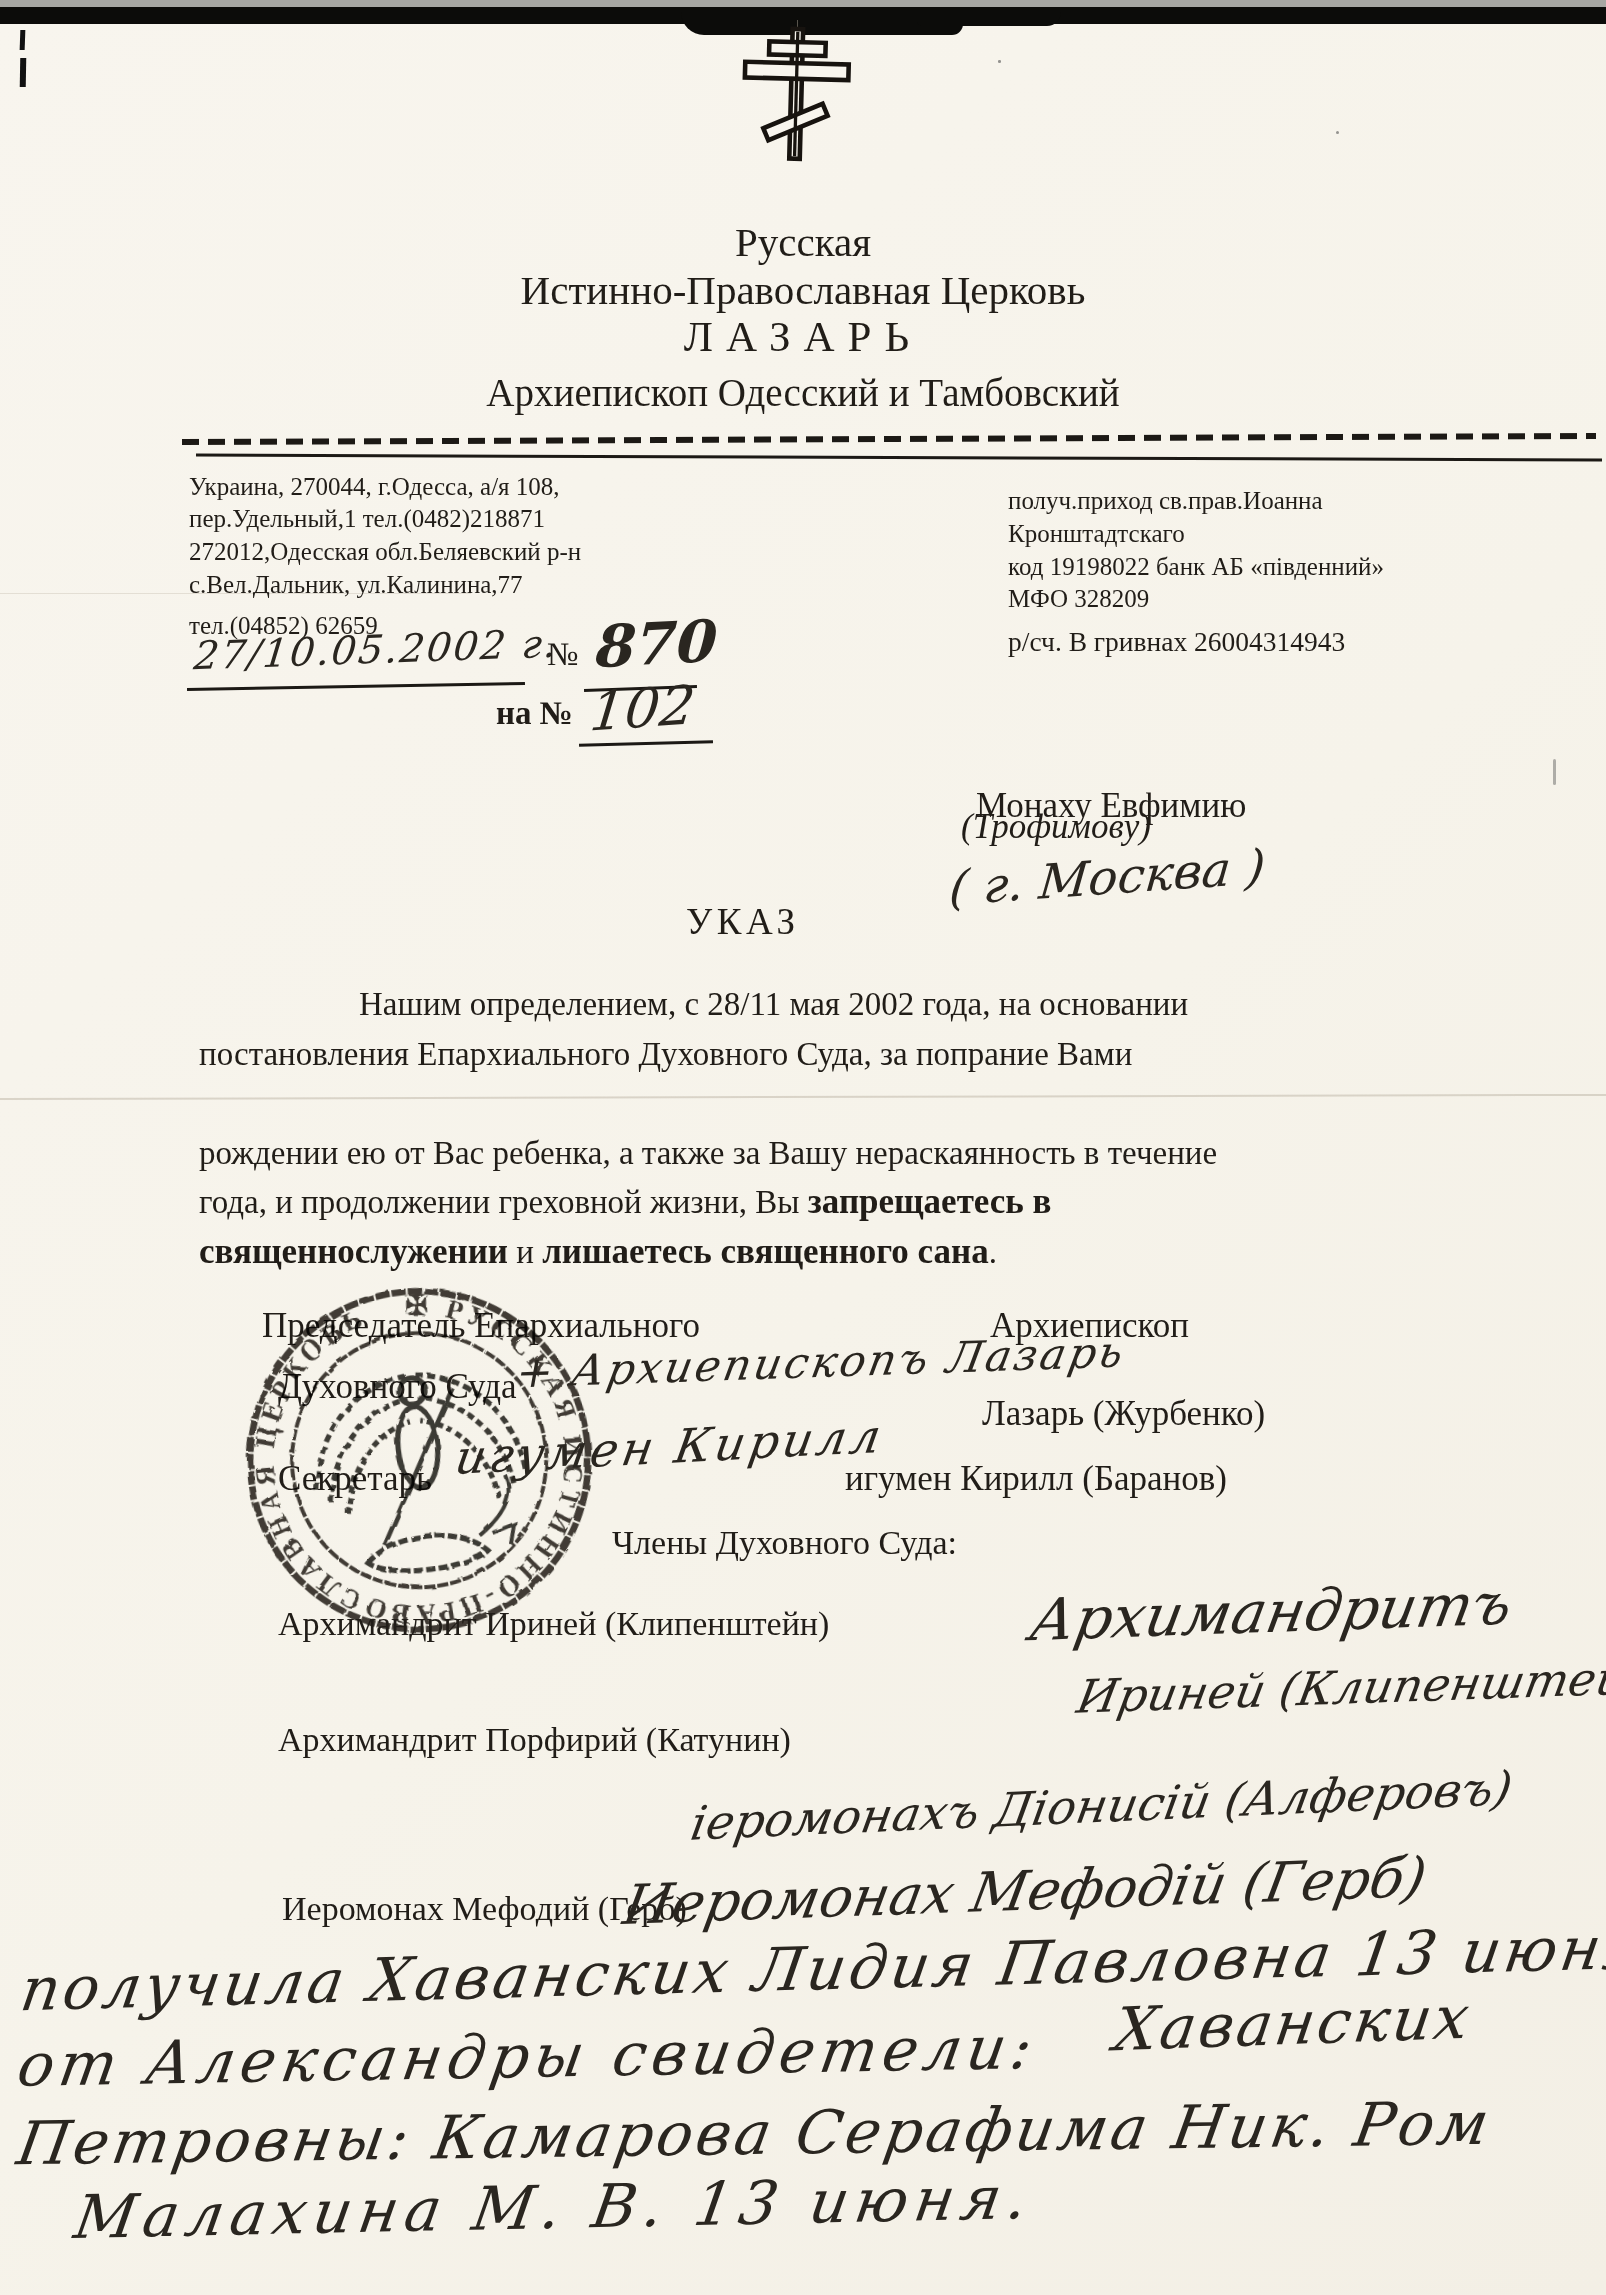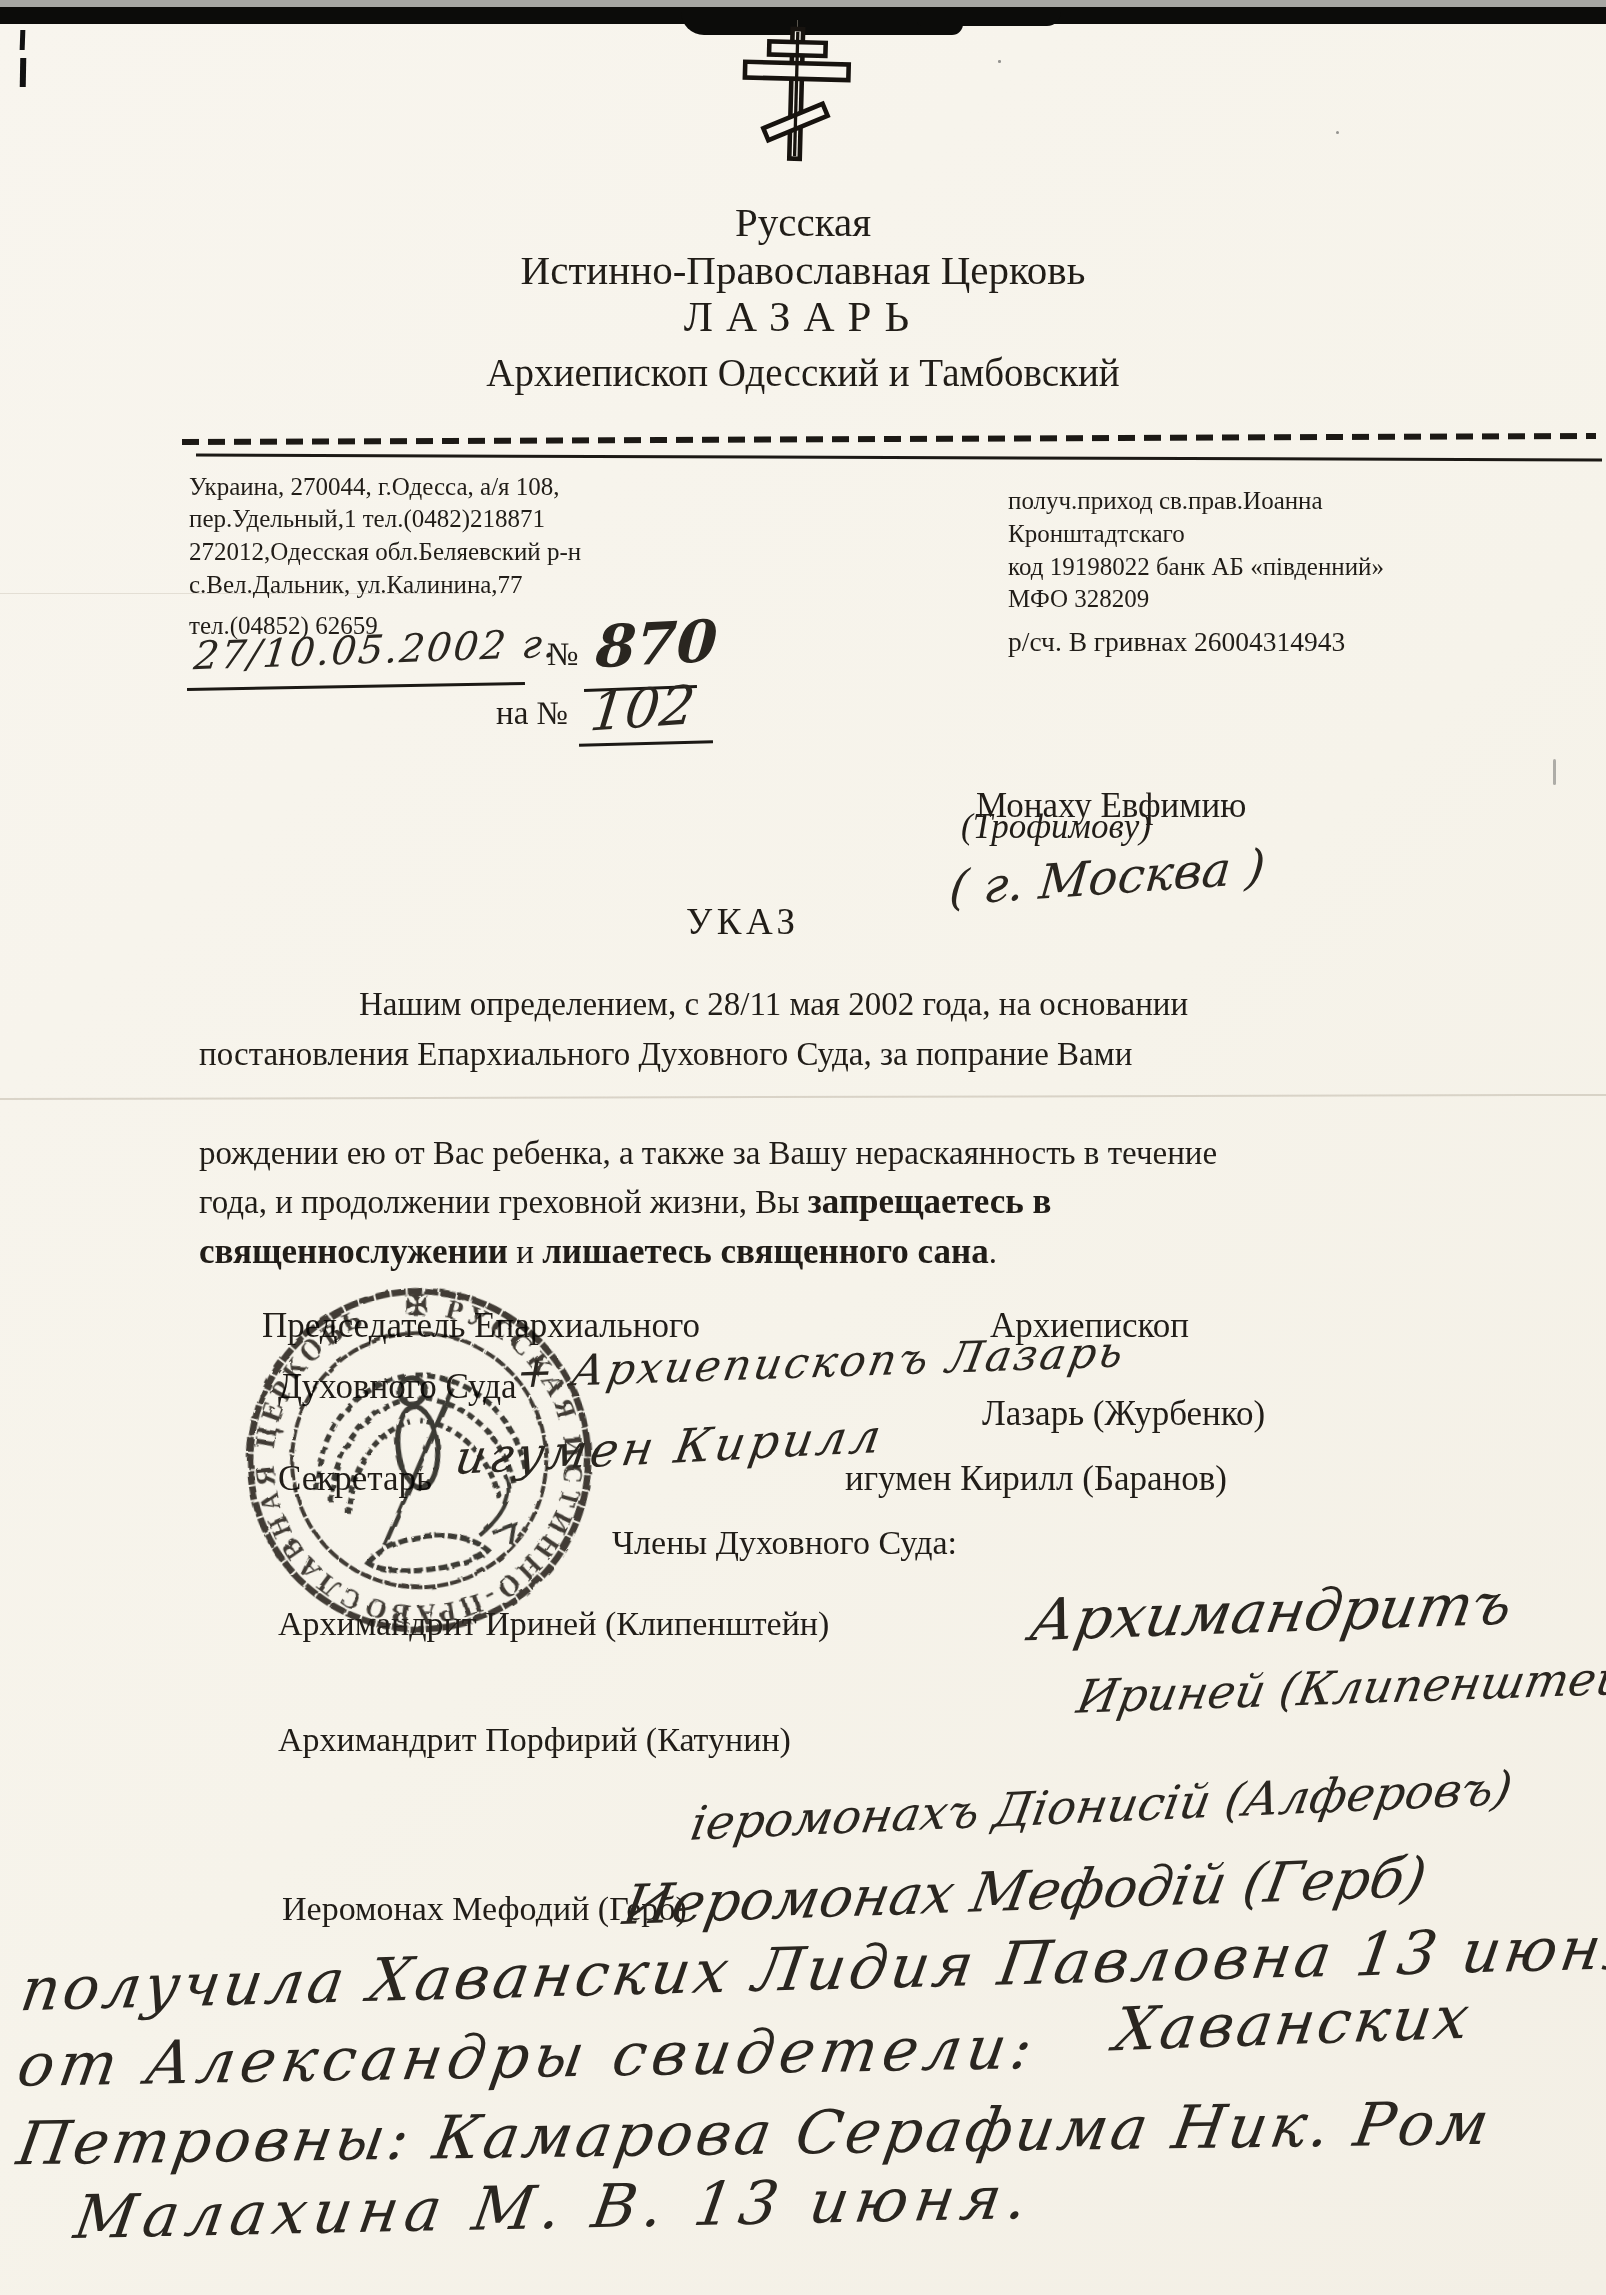--- a/index.html
+++ b/index.html
@@ -1,21 +1,21 @@
 <!DOCTYPE html>
 <html style="font-size:10.5px"><head>
 <meta charset="utf-8">
 <style>
   html,body{margin:0;padding:0;background:#9a9a96;}
   .page{position:relative;width:1606px;height:2295px;margin:0 auto;overflow:hidden;
         background:linear-gradient(135deg,#f8f5ee 0%,#f6f3ea 55%,#f3efe5 100%);}
   .abs{position:absolute;white-space:nowrap;}
   .printed{font-family:"Liberation Serif","DejaVu Serif",serif;color:#211d18;}
   .hw{font-family:"DejaVu Serif","Liberation Serif",serif;font-style:italic;color:#2a2620;}
-  .center{left:0;width:1606px;text-align:center;}
+  .center{left:0;width:1606px;text-align:center;margin-top:20px;}
   .rule{background:#1c1915;}
   .crease{background:#b5ad9d;opacity:.45;}
   .speck{position:absolute;background:#444;border-radius:50%;opacity:.55;}
 </style>
 </head>
 <body>
 
 <div class="page">
 
   <div class="abs" style="left:0;top:0;width:1606px;height:7.9px;background:#a7a7a3;"></div>
@@ -62,21 +62,21 @@
   <div class="abs printed" style="left:1008px;top:520px;font-size:25px;">Кронштадтскаго</div>
   <div class="abs printed" style="left:1008px;top:553px;font-size:25px;">код 19198022 банк АБ «південний»</div>
   <div class="abs printed" style="left:1008px;top:585px;font-size:25px;">МФО 328209</div>
   <div class="abs printed" style="left:1008px;top:626px;font-size:27.5px;">р/сч. В гривнах 26004314943</div>
 
   <div class="abs hw" style="left:195px;top:627px;font-size:39px;transform:skewX(-8deg) rotate(-2deg);letter-spacing:2px;">27/10.05.2002 г.</div>
   <div class="abs rule" style="left:187px;top:685px;width:338px;height:2.6px;transform:rotate(-1deg);"></div>
   <div class="abs printed" style="left:547px;top:636px;font-size:33px;">№</div>
   <div class="abs hw" style="left:596px;top:610px;font-size:58px;font-weight:bold;transform:skewX(-6deg) rotate(-3deg);">870</div>
   <div class="abs rule" style="left:584px;top:687px;width:113px;height:3.3px;transform:rotate(-2deg);"></div>
-  <div class="abs printed" style="left:496px;top:695px;font-size:33px;">на №</div>
+  <div class="abs printed" style="left:496px;top:695px;font-size:33px;font-weight:bold;">на №</div>
   <div class="abs hw" style="left:591px;top:677px;font-size:54px;transform:skewX(-10deg) rotate(-4deg);">102</div>
   <div class="abs rule" style="left:579px;top:742px;width:134px;height:3.3px;transform:rotate(-1.5deg);"></div>
 
   <div class="abs printed" style="left:976px;top:759px;font-size:35px;margin-top:27px;">Монаху Евфимию</div>
   <div class="abs printed" style="left:961px;top:807px;font-size:35px;font-style:italic;">(Трофимову)</div>
   <div class="abs hw" style="left:951px;top:849px;font-size:48px;transform:skewX(-9deg) rotate(-4deg);">( г. Москва )</div>
 
   <div class="abs printed" style="left:686px;top:900px;font-size:37px;letter-spacing:4.6px;">УКАЗ</div>
 
   <div class="abs printed" style="left:359px;top:986px;font-size:33px;">Нашим определением, с 28/11 мая 2002 года, на основании</div>

